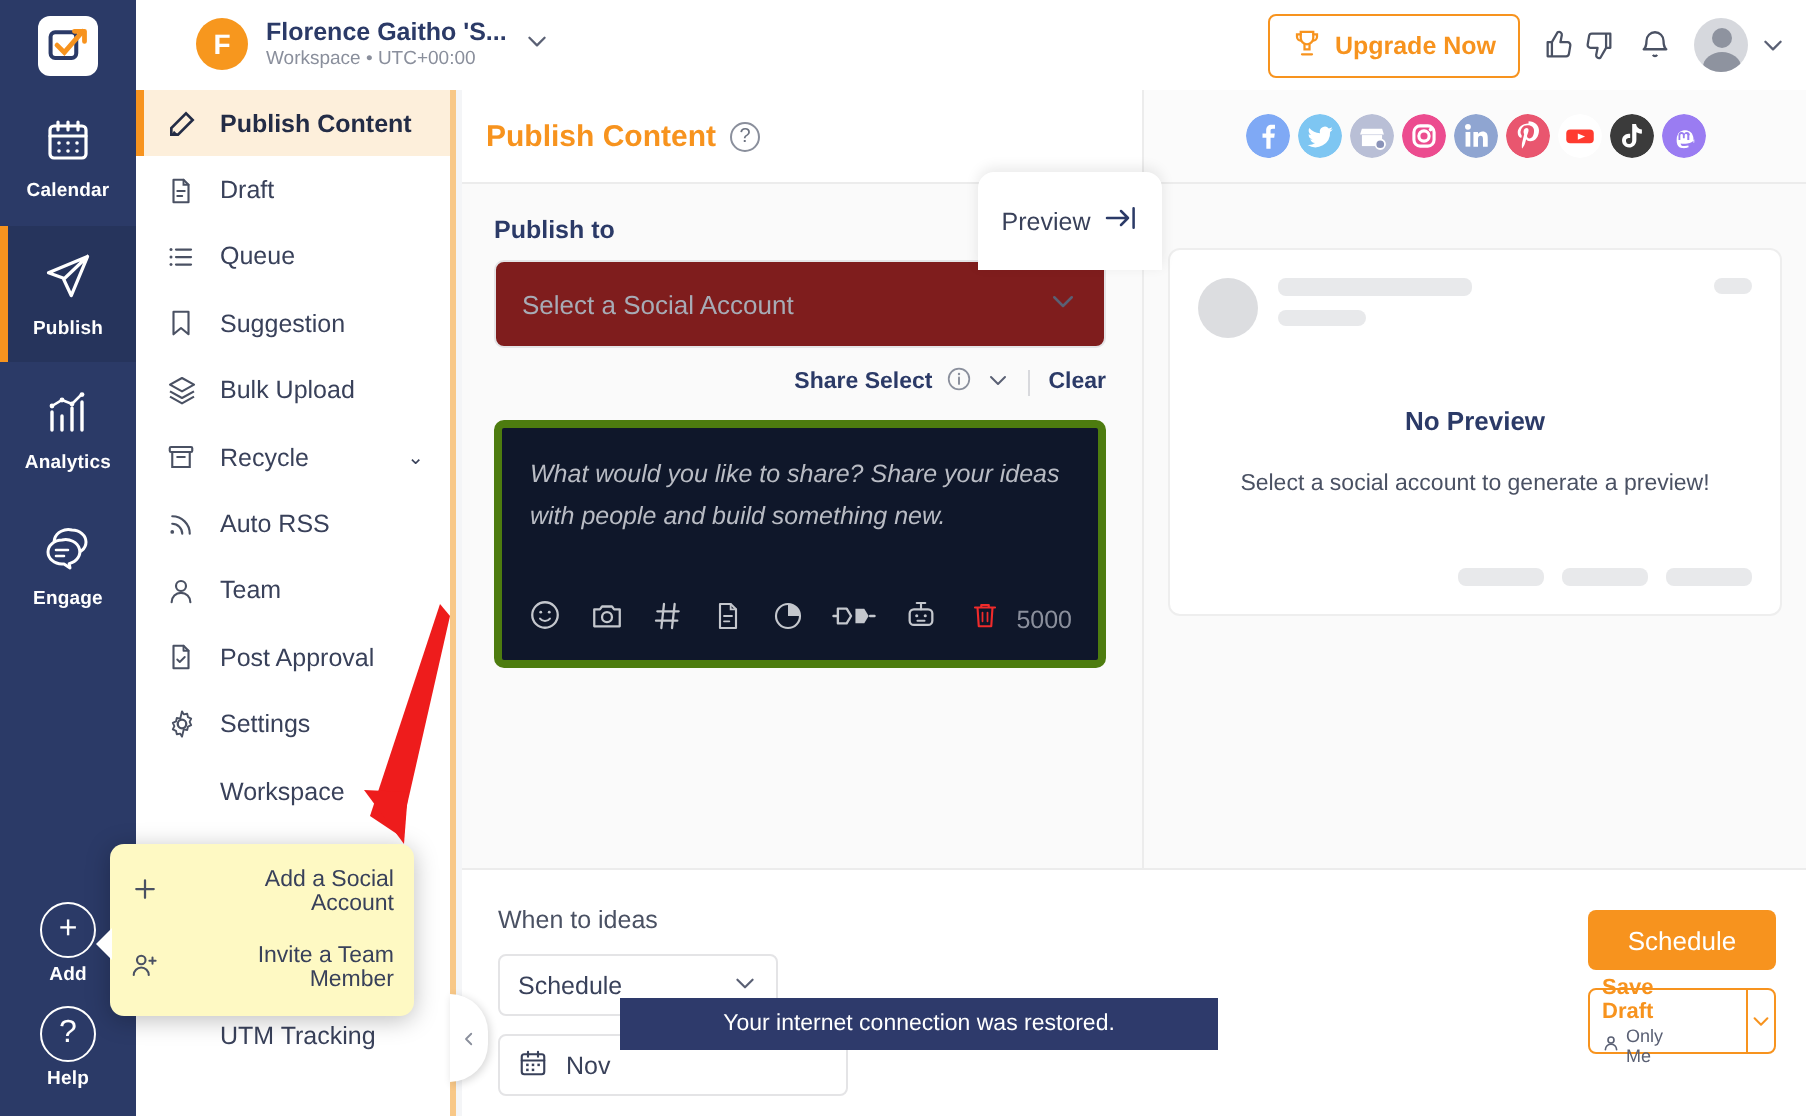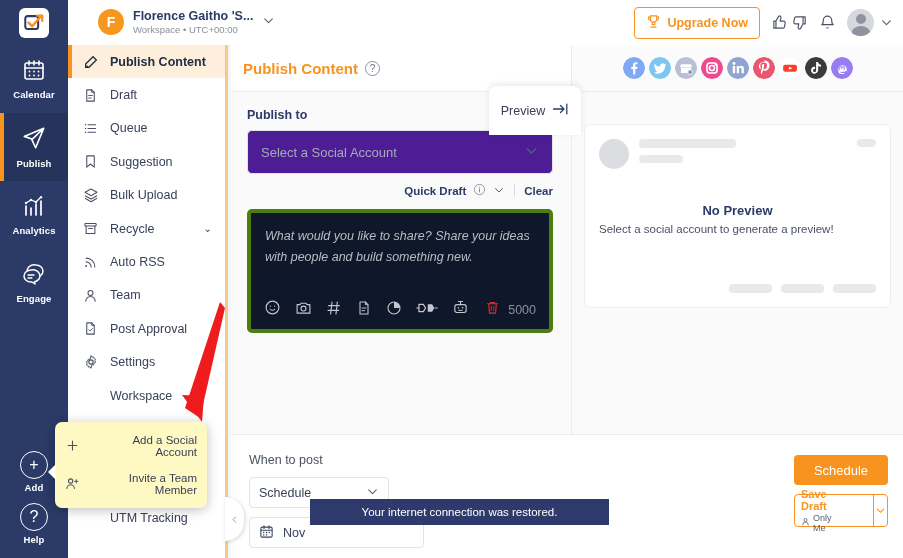--- a/index.html
+++ b/index.html
@@ -163,21 +163,21 @@
   .preview-tab {
     position: absolute; right: -10px; top: 41px; width: 92px; height: 49px;
     background: #ffffff; border-radius: 8px 8px 0 0;
     box-shadow: 0 -2px 7px rgba(0,0,0,.09);
     display: flex; align-items: center; justify-content: center; gap: 7px;
     font-size: 12.5px; color: #39415a; cursor: pointer; z-index: 15;
   }
   .composer-body { padding: 16px 18px 0 16px; }
   .field-label { font-size: 12.5px; font-weight: bold; color: #2b3a67; margin-bottom: 8px; }
   .select-box {
-    height: 44px; background: #4c1d95; border: 1px solid #e4e4e6; border-radius: 5px;
+    height: 44px; background: #7f1d1d; border: 1px solid #e4e4e6; border-radius: 5px;
     display: flex; align-items: center; justify-content: space-between;
     padding: 0 13px; font-size: 13px; color: #a7abb5; cursor: pointer; text-align: right;
   }
   .quick-row {
     display: flex; align-items: center; justify-content: flex-end;
     gap: 7px; margin-top: 9px; font-size: 11.5px; color: #2b3a67; font-weight: bold;
   }
   .quick-div { width: 1px; height: 13px; background: #d8d9dd; margin: 0 2px; }
   .textbox {
     margin-top: 11px; height: 124px; background: #0f172a;
@@ -252,21 +252,21 @@
   }
   .sic { width: 22px; height: 22px; border-radius: 50%; display: block; }
   .preview-card {
     margin: 32px 12px 0 12px; background: #fff;
     border: 1px solid #eeeeee; border-radius: 6px; height: 184px;
     position: relative; padding: 14px;
   }
   .skel-av { width: 30px; height: 30px; border-radius: 50%; background: #dcdde0; }
   .skel { background: #e8e9eb; border-radius: 4px; }
   .np-title { font-size: 13px; font-weight: bold; color: #2b3a67; text-align: center; }
-  .np-sub { font-size: 11.5px; color: #4a5163; text-align: left; margin-top: 5px; }
+  .np-sub { font-size: 11.5px; color: #4a5163; text-align: center; margin-top: 18px; }
 </style>
 </head>
 <body>
 
 <div class="app">
 
   <div class="topbar">
     <div class="logo-cell">
       <div class="logo-box">
         <svg width="22" height="22" viewBox="0 0 24 24">
@@ -552,21 +552,21 @@
       <div class="select-box">
         <span>Select a Social Account</span>
         <span>
           <svg width="15" height="15" viewBox="0 0 24 24">
               <path d="M5 9l7 7 7-7" fill="none" stroke="#5a6074" stroke-width="2" stroke-linecap="round" stroke-linejoin="round"></path>
             </svg>
         </span>
       </div>
 
       <div class="quick-row">
-        <span>Quick Draft</span>
+        <span>Share Select</span>
         <span>
           <svg width="13" height="13" viewBox="0 0 24 24">
               <circle cx="12" cy="12" r="9.5" fill="none" stroke="#8a8f9c" stroke-width="1.6"></circle>
               <path d="M12 10.5v6" stroke="#8a8f9c" stroke-width="1.8" stroke-linecap="round"></path>
               <circle cx="12" cy="7.4" r="1.1" fill="#8a8f9c"></circle>
             </svg>
         </span>
         <span>
           <svg width="12" height="12" viewBox="0 0 24 24">
               <path d="M5 9l7 7 7-7" fill="none" stroke="#5a6074" stroke-width="2" stroke-linecap="round" stroke-linejoin="round"></path>
@@ -704,21 +704,21 @@
       <div style="position:absolute;right:14px;bottom:14px;display:flex;gap:9px">
         <div class="skel" style="width:43px;height:9px"></div>
         <div class="skel" style="width:43px;height:9px"></div>
         <div class="skel" style="width:43px;height:9px"></div>
       </div>
     </div>
   </div>
 
   <div class="footer">
     <div class="footer-inner">
-      <div class="footer-label">When to post</div>
+      <div class="footer-label">When to ideas</div>
 
       <div class="schedule-select">
         <span>Schedule</span>
         <span>
           <svg width="13" height="13" viewBox="0 0 24 24">
               <path d="M5 9l7 7 7-7" fill="none" stroke="#5a6074" stroke-width="2" stroke-linecap="round" stroke-linejoin="round"></path>
             </svg>
         </span>
       </div>
 

